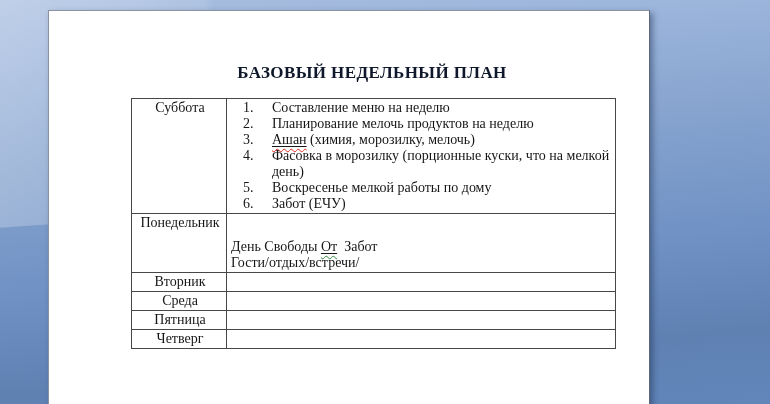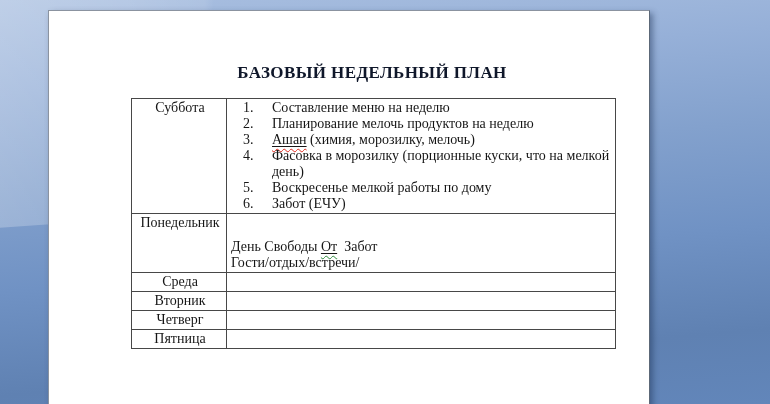--- a/index.html
+++ b/index.html
@@ -136,35 +136,35 @@
       <tr class="r-sun">
         <td class="day-col">Понедельник</td>
         <td class="task-col">
           <div class="pre"><span>День Свободы </span><span class="sp-green"><span class="u">От</span></span><span>  Забот</span></div>
           <div>Гости/отдых/встречи/</div>
         </td>
       </tr>
 
 
       <tr class="r-empty">
+        <td class="day-col">Вторник</td>
+        <td class="task-col"></td>
+      </tr>
+
+      <tr class="r-empty">
         <td class="day-col">Среда</td>
         <td class="task-col"></td>
       </tr>
 
       <tr class="r-empty">
-        <td class="day-col">Вторник</td>
+        <td class="day-col">Пятница</td>
         <td class="task-col"></td>
       </tr>
 
       <tr class="r-empty">
         <td class="day-col">Четверг</td>
-        <td class="task-col"></td>
-      </tr>
-
-      <tr class="r-empty">
-        <td class="day-col">Пятница</td>
         <td class="task-col"></td>
       </tr>
     </tbody>
       </table>
 
   </div>
 </div>
 
 </body></html>

